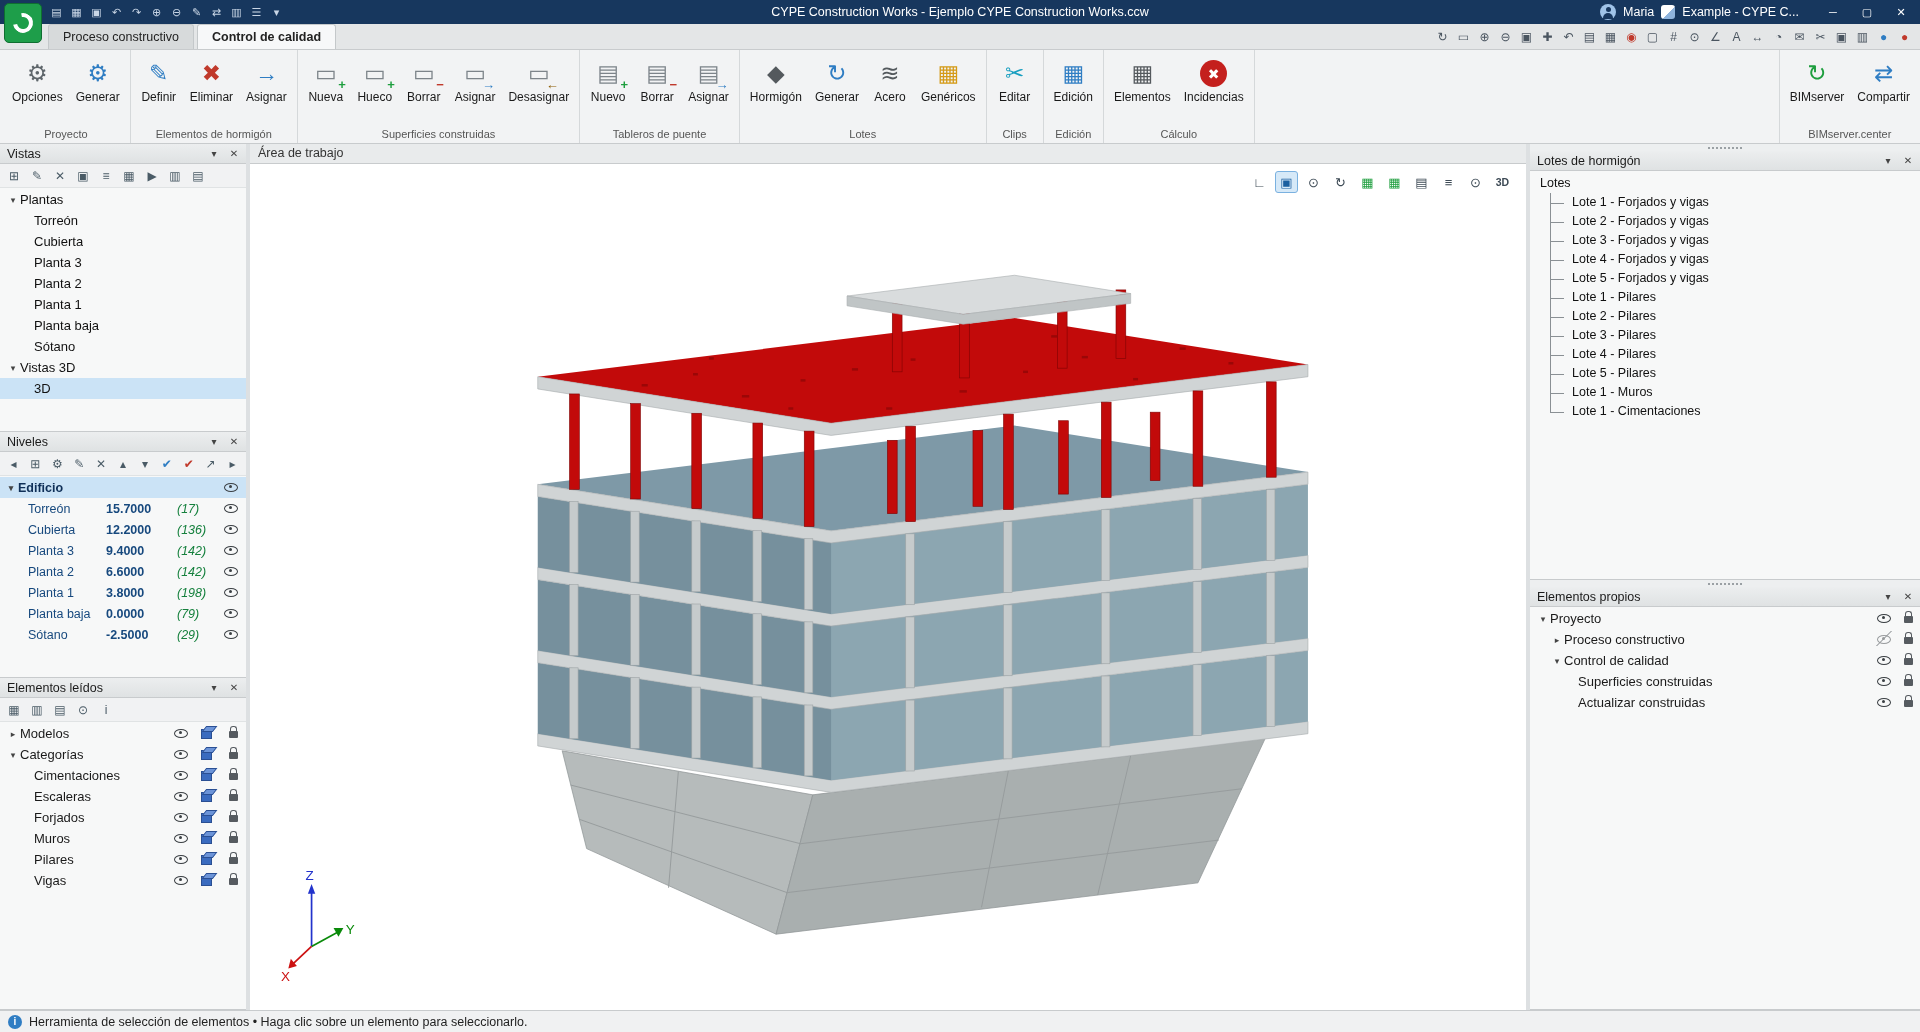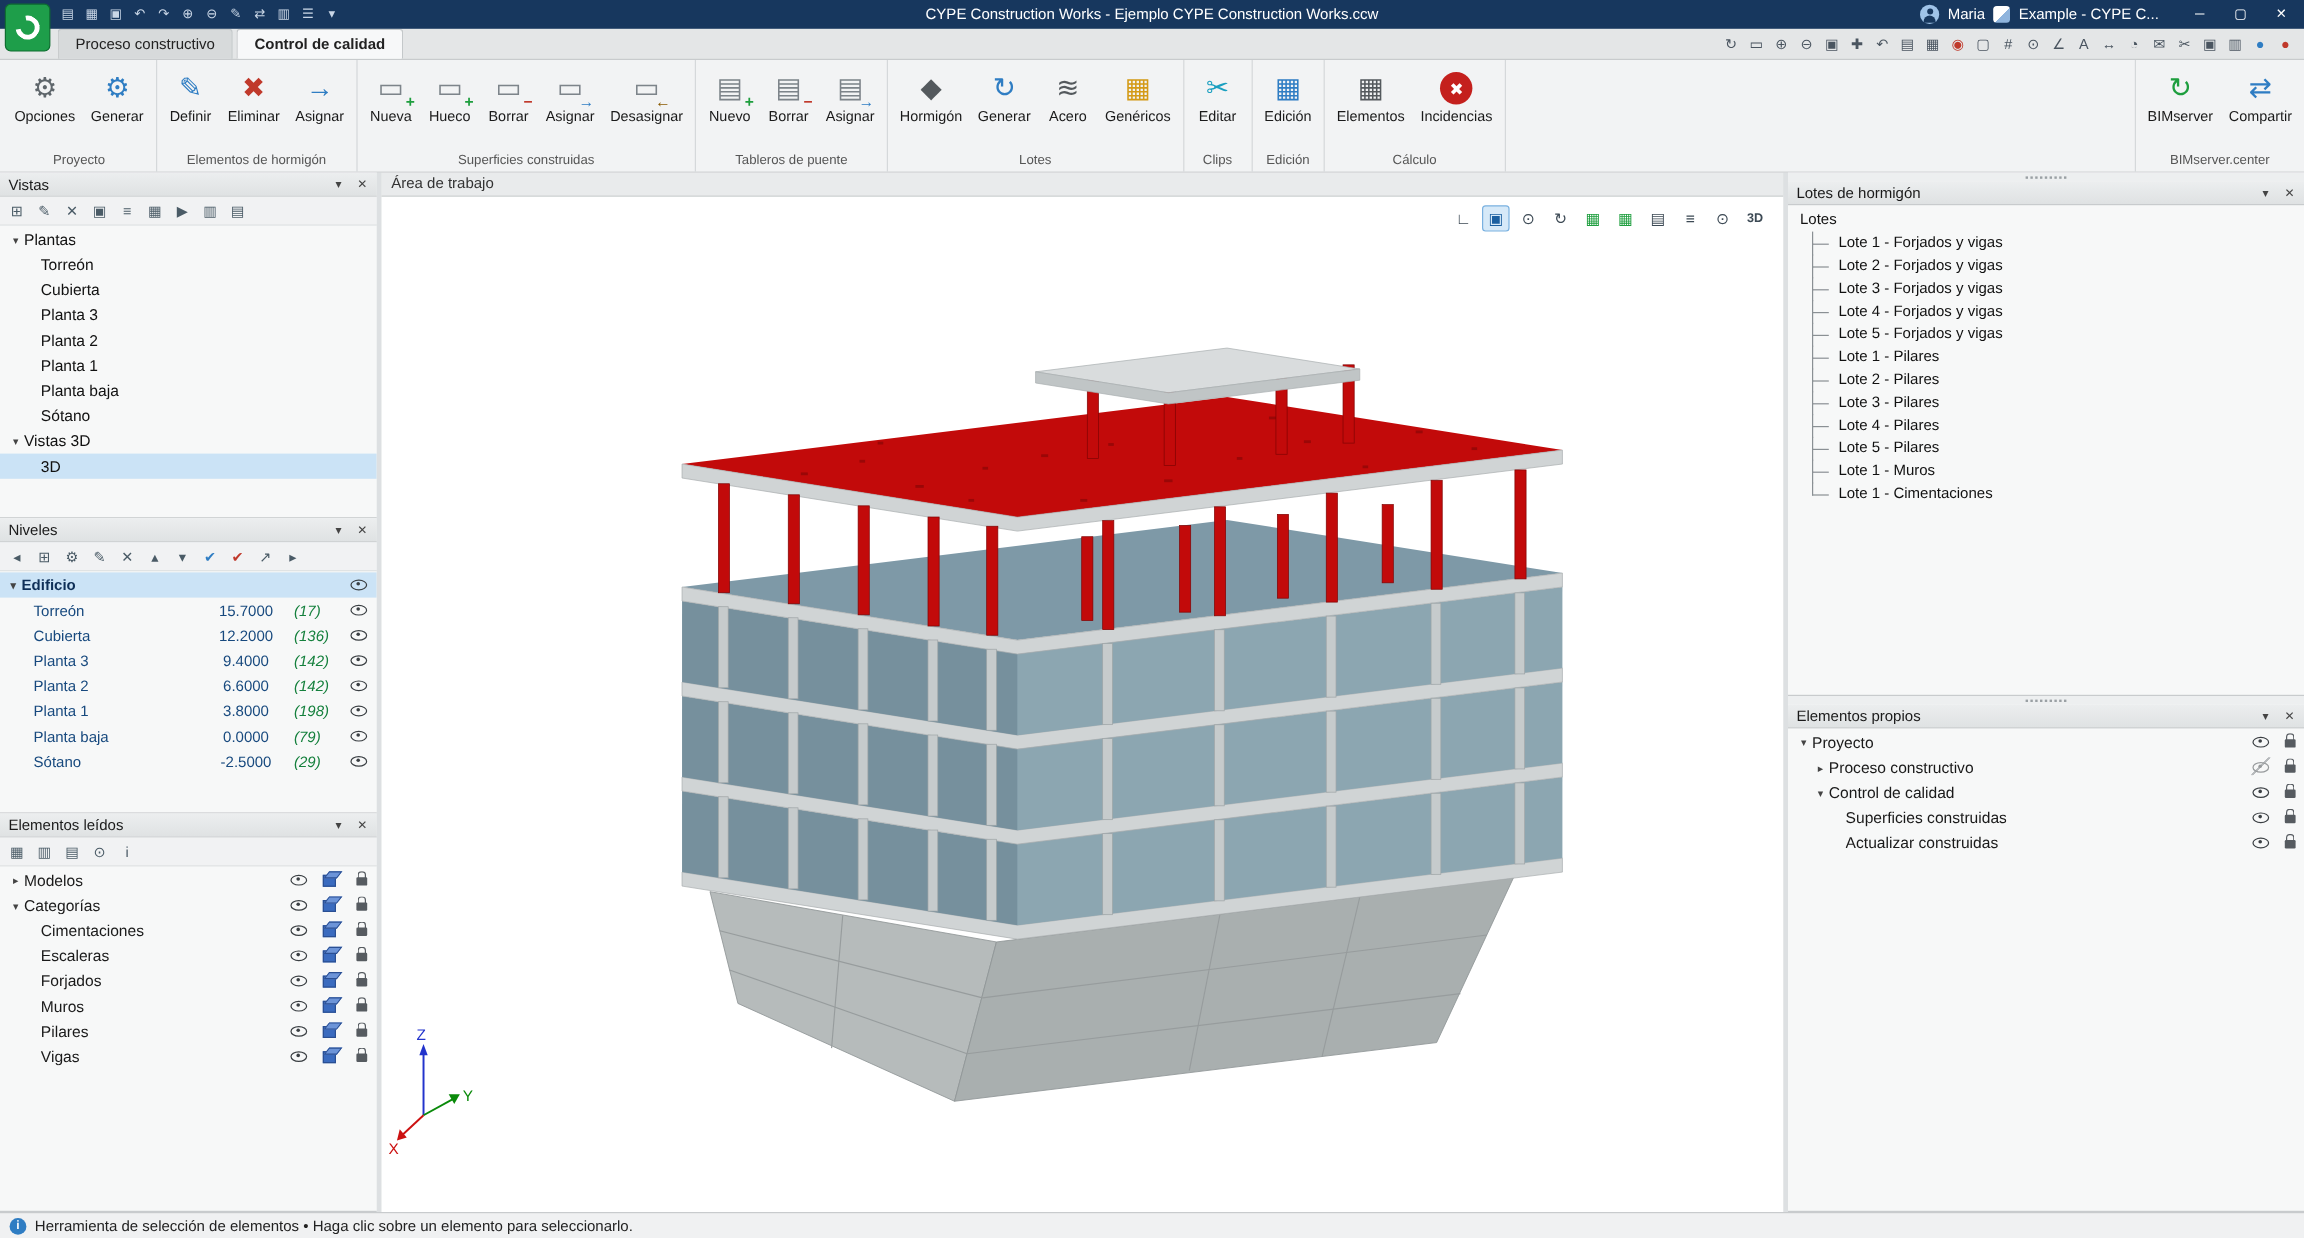--- a/index.html
+++ b/index.html
@@ -40,22 +40,22 @@
 .rb-btns{flex:1;display:flex;gap:3px;align-items:flex-start;}
 .rb-btn{min-width:46px;padding:2px 4px;display:flex;flex-direction:column;align-items:center;border:1px solid transparent;border-radius:3px;cursor:default;}
 .rb-ic{height:34px;width:34px;display:flex;align-items:center;justify-content:center;font-size:23px;position:relative;line-height:1;}
 .rb-ic.circ{width:27px;height:27px;border-radius:50%;font-size:14px;margin:4px 0 3px 0;}
 .rb-badge{position:absolute;right:-3px;bottom:-1px;font-size:13px;font-weight:bold;line-height:1;}
 .rb-label{font-size:12px;color:#1a1a1a;white-space:nowrap;}
 .rb-name{height:17px;line-height:16px;font-size:11px;color:#555;text-align:center;white-space:nowrap;}
 
 
 .main{flex:1;display:flex;min-height:0;background:#EDEFF0;}
-.leftcol{width:314px;display:flex;flex-direction:column;flex:0 0 auto;background:#F5F6F7;}
-.rightcol{width:430px;display:flex;flex-direction:column;flex:0 0 auto;background:#F5F6F7;}
+.leftcol{width:246px;display:flex;flex-direction:column;flex:0 0 auto;background:#F5F6F7;}
+.rightcol{width:390px;display:flex;flex-direction:column;flex:0 0 auto;background:#F5F6F7;}
 .vsplit{width:4px;background:#DDE0E2;flex:0 0 auto;cursor:ew-resize;}
 .workarea{flex:1;display:flex;flex-direction:column;min-width:0;}
 .wa-header{height:20px;background:#E9EBEC;border-bottom:1px solid #C8CBCD;font-size:12.5px;color:#333;line-height:19px;padding-left:8px;flex:0 0 auto;}
 .canvas{flex:1;position:relative;background:#ffffff;min-height:0;}
 .scene{position:absolute;inset:0;width:100%;height:100%;}
 
 
 .float-tools{position:absolute;top:7px;right:12px;display:flex;gap:4px;align-items:center;}
 .ft-ic{width:23px;height:22px;line-height:21px;text-align:center;font-size:13px;color:#3d4a55;border:1px solid transparent;border-radius:3px;background:rgba(255,255,255,.7);cursor:default;}
 .ft-ic.active{background:#D6E9F8;border-color:#7AB1E0;color:#1b5fa0;}
@@ -77,21 +77,21 @@
 .trow{display:flex;align-items:center;height:21px;font-size:13px;color:#111;cursor:default;white-space:nowrap;}
 .trow.sel{background:var(--selection);}
 .chev{width:14px;font-size:9px;color:#444;text-align:center;flex:0 0 auto;}
 .tlabel{overflow:hidden;text-overflow:ellipsis;}
 
 
 .niv-head{display:grid;grid-template-columns:1fr 30px;align-items:center;height:21px;background:var(--selection);font-size:12.5px;font-weight:bold;color:#0f2f57;}
 .niv-head .nh-name{display:flex;align-items:center;padding-left:4px;}
 .niv-row{display:grid;grid-template-columns:1fr 62px 48px 30px;align-items:center;height:21px;font-size:12.5px;color:#17497E;cursor:default;}
 .niv-name{padding-left:28px;overflow:hidden;white-space:nowrap;}
-.niv-elev{text-align:center;}
+.niv-elev{text-align:left;font-weight:bold;}
 .niv-count{padding-left:9px;font-style:italic;color:#15803d;}
 .cicon{justify-self:center;}
 
 
 .lotes-body{padding:2px 4px 0 6px;}
 .lotes-root{height:20px;line-height:20px;font-size:12.5px;padding-left:4px;color:#111;}
 .lote-item{position:relative;height:19px;line-height:19px;padding-left:36px;font-size:12.5px;color:#111;cursor:default;white-space:nowrap;}
 .lote-item::before{content:"";position:absolute;left:14px;top:0;height:10px;width:13px;border-left:1px solid #8a9094;border-bottom:1px solid #8a9094;}
 .lote-item:not(.last)::after{content:"";position:absolute;left:14px;top:10px;bottom:-1px;border-left:1px solid #8a9094;}
 

